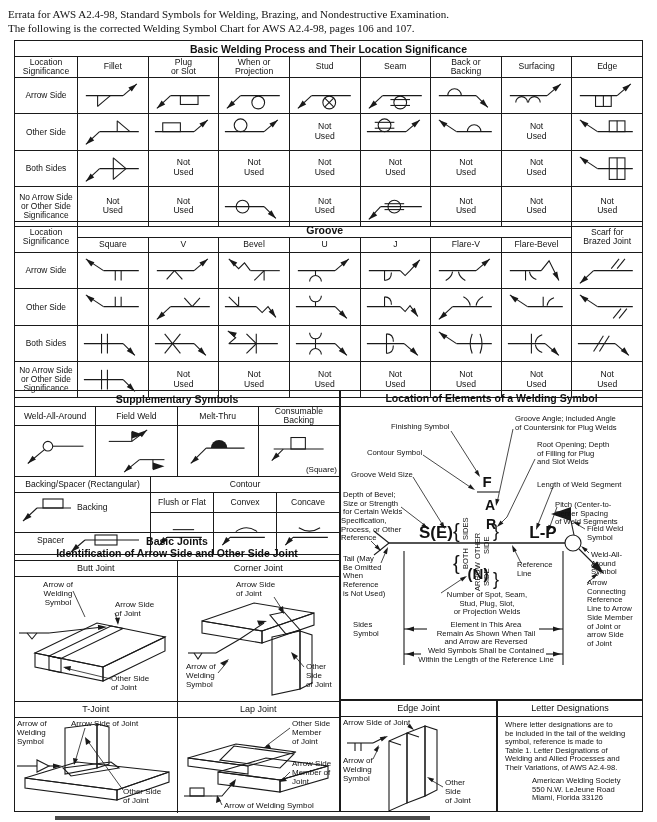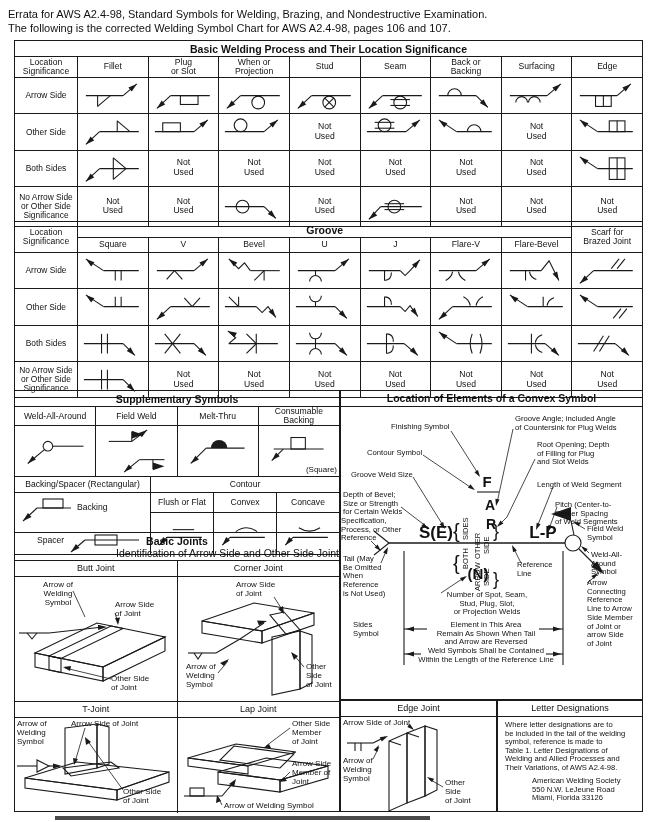--- a/index.html
+++ b/index.html
@@ -1,18 +1,18 @@
 <!DOCTYPE html>
 <html><head>
 <meta charset="utf-8">
 <style>
   html,body{margin:0;padding:0;background:#fff;}
   #page{position:relative;width:657px;height:822px;background:#fff;
         font-family:"Liberation Sans", sans-serif;color:#111;overflow:hidden;}
-  .hdr-line{position:absolute;left:8px;font-size:11px;color:#111;white-space:nowrap;}
+  .hdr-line{position:absolute;left:8px;font-size:11px;color:#111;white-space:nowrap;font-family:Liberation Serif, serif;}
   table.grid{border-collapse:collapse;table-layout:fixed;}
   table.grid td{border:1px solid #1a1a1a;padding:0;vertical-align:middle;overflow:hidden;}
   .ttl{font-size:10.5px;font-weight:bold;text-align:center;height:15px;}
   .hd{font-size:8.6px;text-align:center;line-height:1.05;}
   .pre{white-space:pre-line;}
   .rl{font-size:8.4px;text-align:center;line-height:1.05;white-space:pre-line;}
   .nu{font-size:8.6px;text-align:center;line-height:1.15;white-space:pre-line;}
   .sc svg{display:block;}
   svg line, svg path, svg polyline, svg circle, svg rect{stroke:#1a1a1a;stroke-width:1.1;fill:none;}
   svg .f{fill:#1a1a1a;stroke:none;}
@@ -698,21 +698,21 @@
                 <path d="M22,9 Q33,16 44,9"></path>
               </svg>
             </td>
           </tr>
         </tbody>
       </table>
     </div>
 
   <div class="sec panel" style="left:14px;top:532px;width:326px;height:280px">
     <div style="font-size:10.5px;font-weight:bold;text-align:center;padding-top:2px">Basic Joints</div>
-    <div style="font-size:10.5px;font-weight:normal;text-align:right;border-bottom:1px solid #1a1a1a;padding-bottom:1px">Identification of Arrow Side and Other Side Joint</div>
+    <div style="font-size:10.5px;font-weight:bold;text-align:center;border-bottom:1px solid #1a1a1a;padding-bottom:1px">Identification of Arrow Side and Other Side Joint</div>
     <div style="display:flex;border-bottom:1px solid #1a1a1a">
       <div class="sub-hd" style="flex:1;border-bottom:none;border-right:1px solid #1a1a1a">Butt Joint</div>
       <div class="sub-hd" style="flex:1;border-bottom:none">Corner Joint</div>
     </div>
     <div style="display:flex;height:124px;border-bottom:1px solid #1a1a1a">
 
       <div class="jcell" style="width:163px;border-right:1px solid #1a1a1a">
         <svg viewBox="0 0 163 124" width="163" height="124">
           <path d="M20,76 L82,46 L150,60 L88,90 Z"></path>
             <path d="M88,90 L150,60 L150,74 L88,104 Z"></path>
@@ -822,21 +822,21 @@
 of Joint</div>
         <div class="jlbl" style="left:114px;top:42px">Arrow Side
 Member of
 Joint</div>
         <div class="jlbl" style="left:46px;top:84px">Arrow of Welding Symbol</div>
       </div>
     </div>
   </div>
 
   <div class="sec panel" style="left:340px;top:390px;width:303px;height:310px">
-    <div class="panel-title">Location of Elements of a Convex Symbol</div>
+    <div class="panel-title">Location of Elements of a Welding Symbol</div>
     <div id="elements-diagram">
       <svg viewBox="0 0 301 293" width="301" height="293">
         <line class="ref" x1="48" y1="136" x2="224" y2="136"></line>
         <line x1="48" y1="136" x2="33" y2="124"></line>
           <line x1="48" y1="136" x2="33" y2="148"></line>
         <circle cx="232" cy="136" r="8"></circle>
         <line x1="238" y1="142" x2="258" y2="162"></line>
           <polygon class="f" points="0,0 -14,4.2 -14,-4.2" transform="translate(263,167) rotate(45)"></polygon>
         <line x1="233" y1="128" x2="230" y2="114"></line>
           <polygon class="f" points="230,100 230,114 210,107"></polygon>

